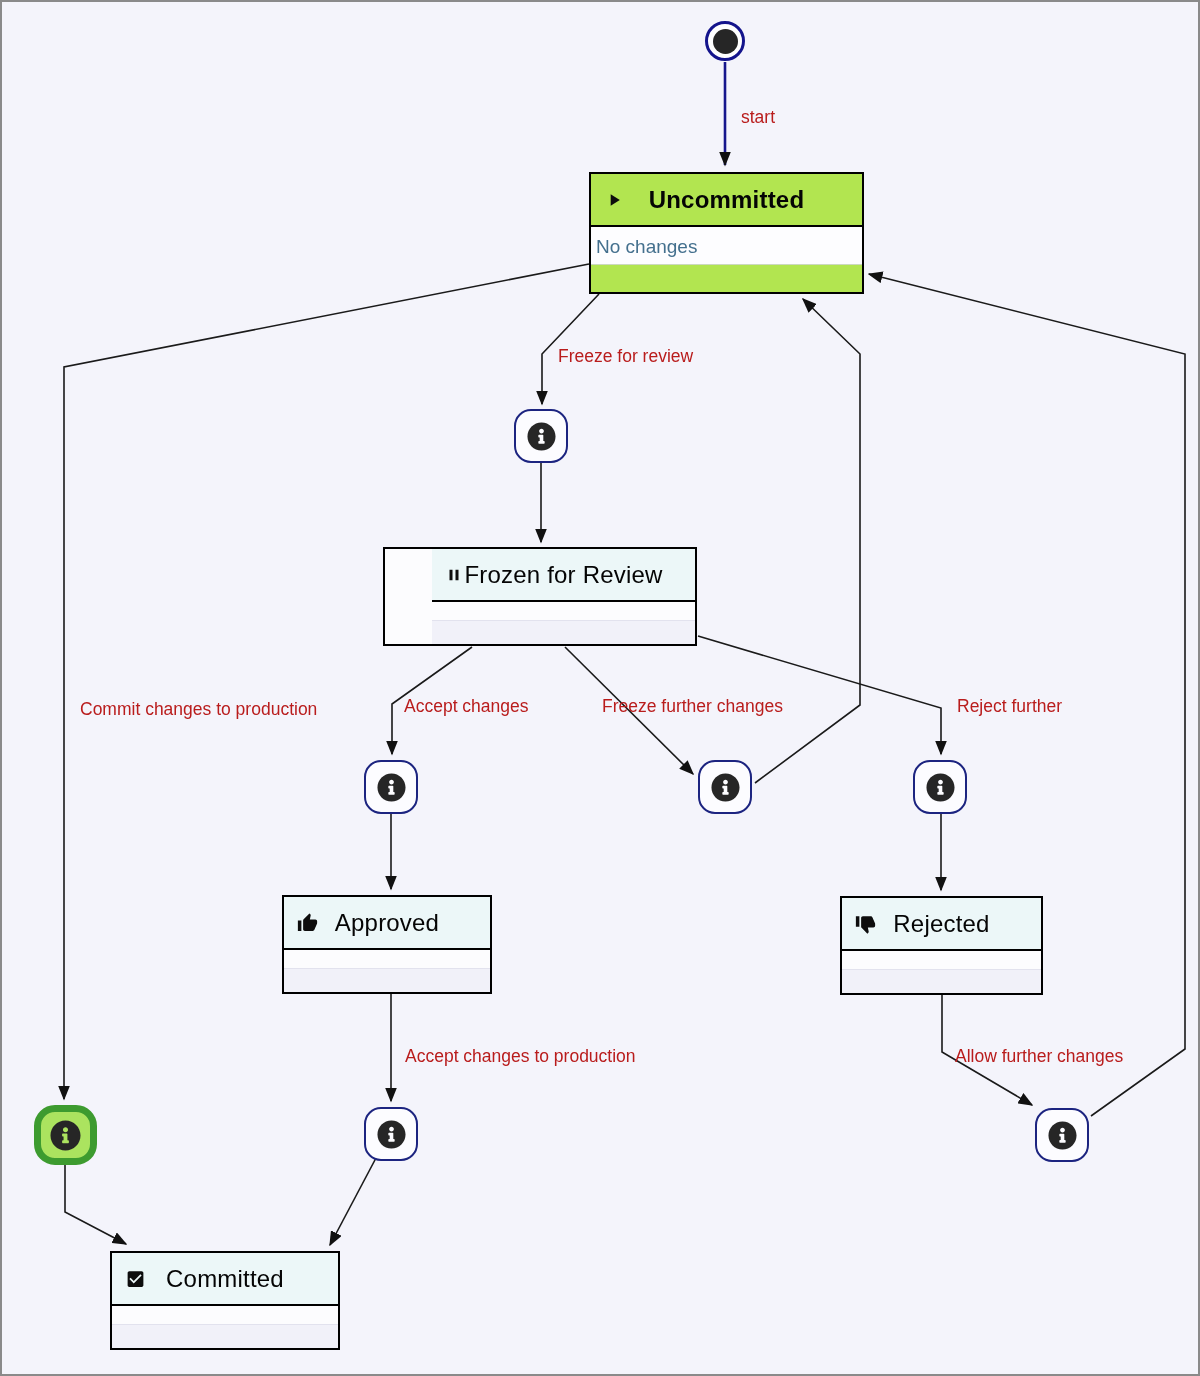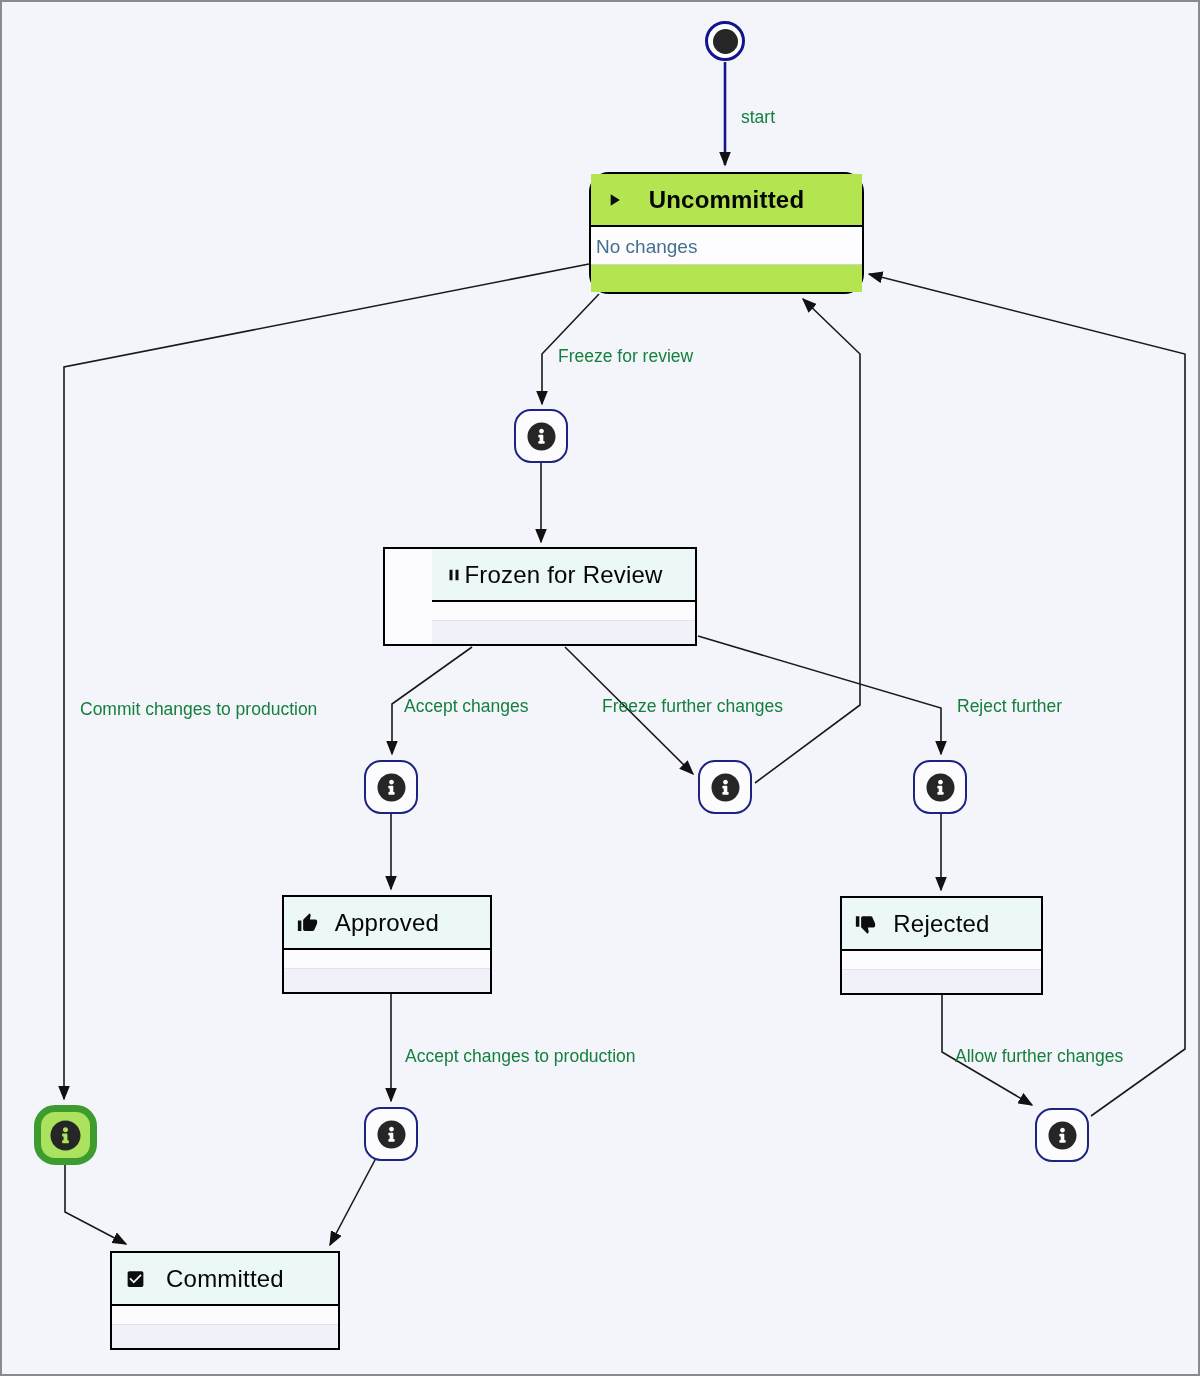--- a/index.html
+++ b/index.html
@@ -57,21 +57,21 @@
     background:#fcfcff;box-sizing:border-box;
     display:flex;align-items:center;justify-content:center;
   }
   .info-node svg{width:29px;height:29px;}
   .info-node.active{
     width:63px;height:60px;border:7px solid #3d9b2f;border-radius:21px;background:#abe35f;
   }
   .info-node.active svg{width:31px;height:31px;}
 
   .edge-label{
-    position:absolute;font-size:17.5px;color:#15803d;white-space:nowrap;line-height:20px;
+    position:absolute;font-size:17.5px;color:#b91c1c;white-space:nowrap;line-height:20px;
   }
 </style>
 </head>
 <body>
 
 <div class="canvas">
 
   <svg class="edges" width="1200" height="1376">
     <defs>
       <marker id="arrow" viewBox="0 0 10 8" refX="9" refY="4" markerWidth="15" markerHeight="12" markerUnits="userSpaceOnUse" orient="auto">
@@ -92,21 +92,21 @@
     <polyline class="edge" points="389,992 389,1099" marker-end="url(#arrow)"></polyline>
     <polyline class="edge" points="374,1156 328,1243" marker-end="url(#arrow)"></polyline>
     <polyline class="edge" points="940,993 940,1050 1030,1103" marker-end="url(#arrow)"></polyline>
     <polyline class="edge" points="1089,1114 1183,1047 1183,352 867,272" marker-end="url(#arrow)"></polyline>
   </svg>
 
   <div class="start-node" style="left:703px;top:19px;">
     <div class="dot"></div>
   </div>
 
-  <div class="state" style="left:587px;top:170px;width:275px;height:122px;border-radius:20px;">
+  <div class="state" style="left:587px;top:170px;width:275px;height:122px;">
     <div class="state-header green">
       <span class="icon-badge">
         <svg width="20" height="20" viewBox="0 0 24 24">
             <path d="M8 5v14l11-7z" fill="#0d0d0d"></path>
           </svg>
       </span>
       <span class="state-title bold">Uncommitted</span>
     </div>
     <div class="activity-row">No changes</div>
     <div class="footer-strip"></div>

